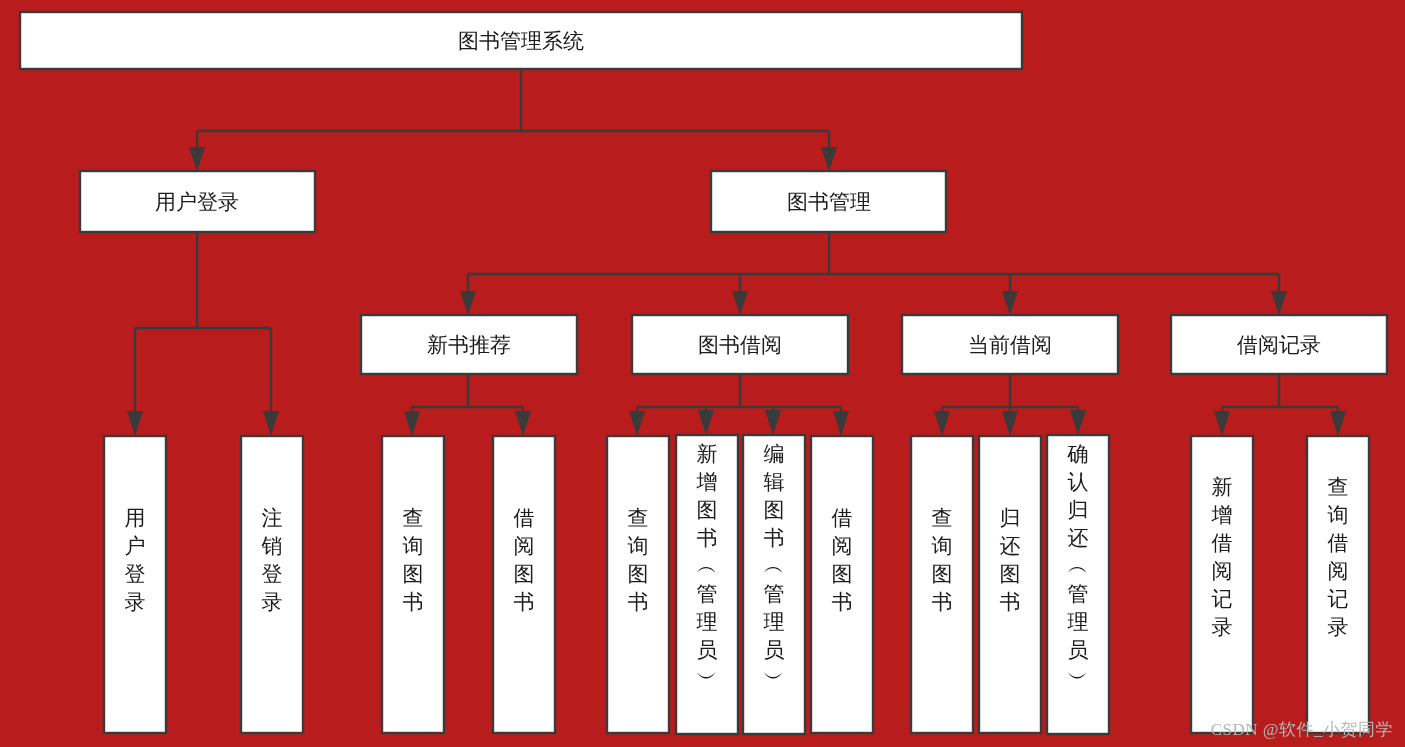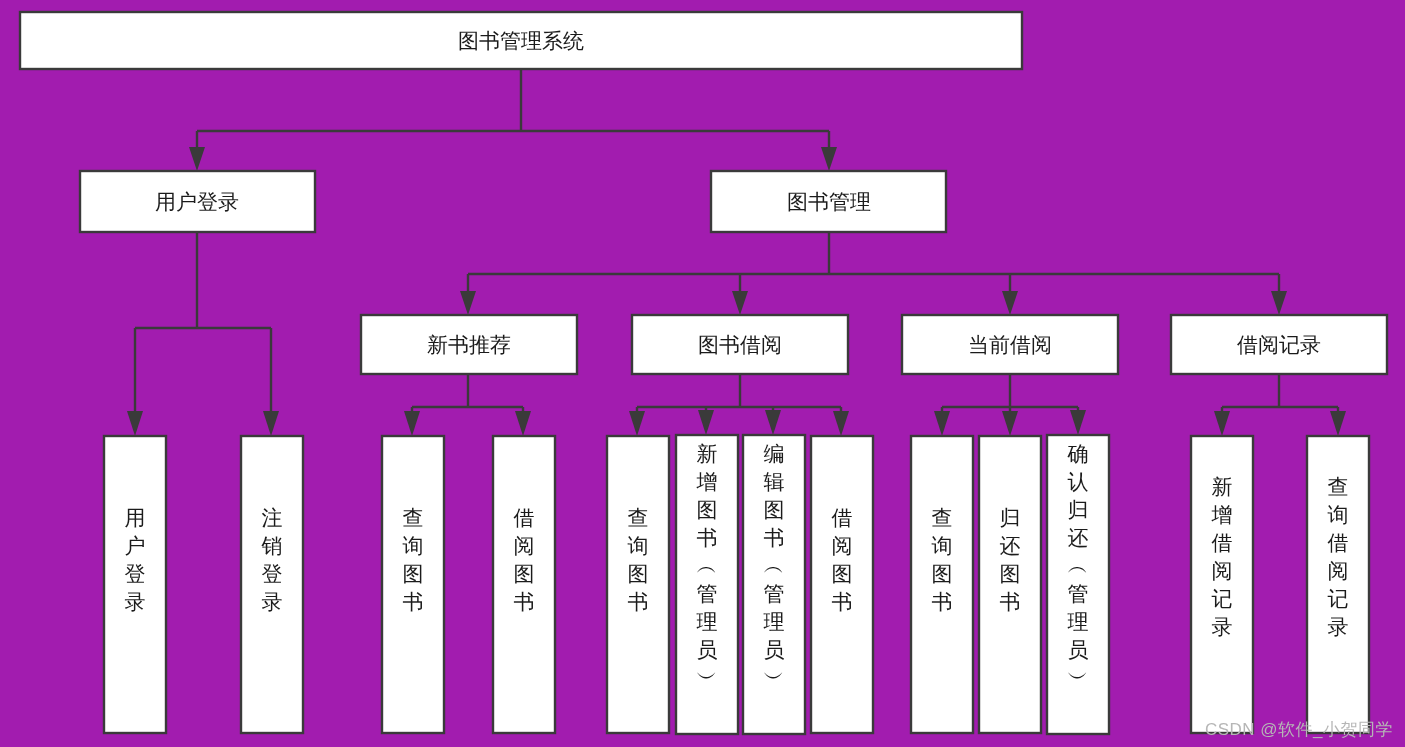--- a/index.html
+++ b/index.html
@@ -10,21 +10,21 @@
   body {
     width: 1405px;
     height: 747px;
     font-family: "Liberation Sans", "DejaVu Sans", sans-serif;
     overflow: hidden;
   }
   #diagram-root {
     position: relative;
     width: 1405px;
     height: 747px;
-    background: #a21caf;
+    background: #b91c1c;
   }
   svg.chart-svg {
     position: absolute;
     left: 0;
     top: 0;
     width: 1405px;
     height: 747px;
     display: block;
   }
   .node-box {
@@ -52,21 +52,21 @@
   .node-label-vertical {
     fill: #1b1b1b;
     font-family: "Liberation Sans", "DejaVu Sans", sans-serif;
     font-size: 21px;
     text-anchor: middle;
   }
   .watermark {
     position: absolute;
     right: 12px;
     bottom: 6px;
-    font-family: Liberation Sans, sans-serif;
+    font-family: Liberation Serif, serif;
     font-size: 17px;
     color: #b6b6b6;
     letter-spacing: 0.5px;
     white-space: nowrap;
     user-select: none;
   }
 </style>
 </head>
 <body>
 

